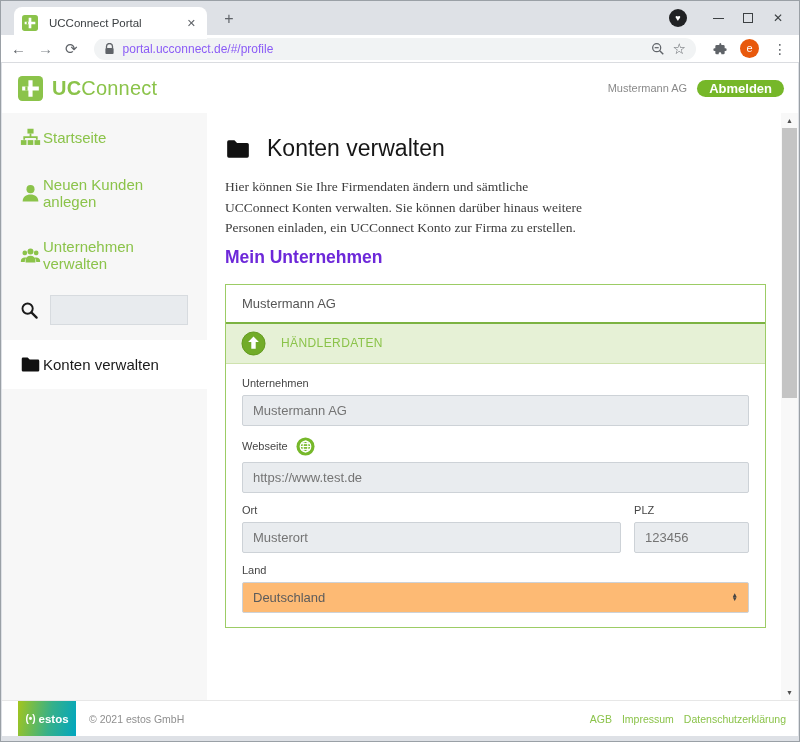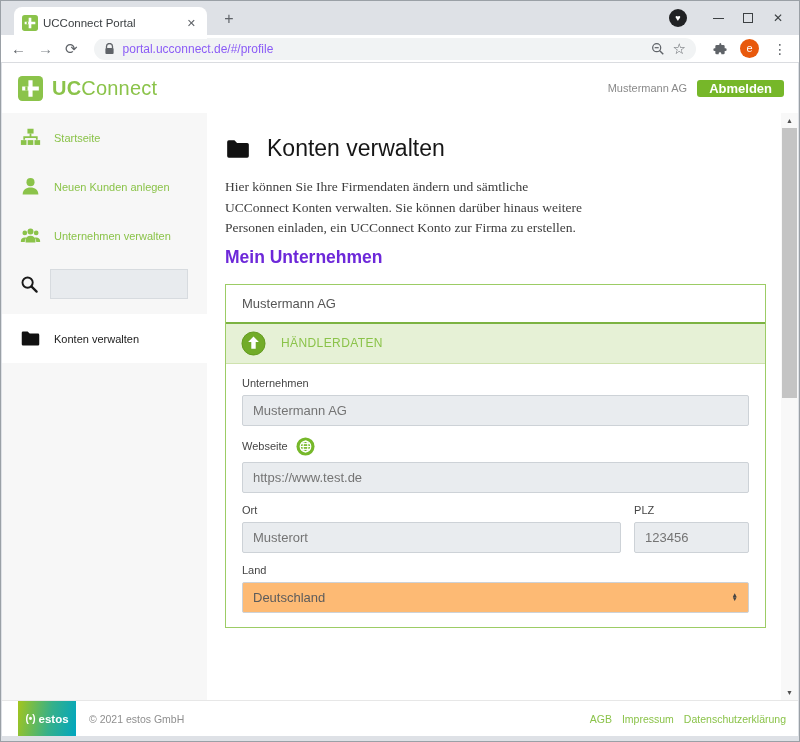--- a/index.html
+++ b/index.html
@@ -2,21 +2,21 @@
 <html><head>
 <meta charset="utf-8">
 <style>
   * { margin:0; padding:0; box-sizing:border-box; }
   body { font-family:"Liberation Sans","DejaVu Sans",sans-serif; background:#fff; }
 
   .window { width:800px; height:742px; border:1px solid #9aa0a6; background:#dee1e6; position:relative; overflow:hidden; }
 
   
   .titlebar { height:34px; position:relative; background:#dee1e6; }
-  .tab { position:absolute; left:13px; top:6px; width:193px; height:28px; background:#fff; border-radius:8px 8px 0 0; display:flex; align-items:center; padding:16px 8px; gap:5px; }
+  .tab { position:absolute; left:13px; top:6px; width:193px; height:28px; background:#fff; border-radius:8px 8px 0 0; display:flex; align-items:center; padding:16px 8px; gap:11px; }
   .tab-favicon { width:16px; height:16px; flex:0 0 auto; }
   .tab-title { font-size:11.5px; color:#3c4043; flex:1; white-space:nowrap; overflow:hidden; }
   .tab-close { font-size:11px; color:#5f6368; padding:1px 3px; cursor:default; }
   .newtab { position:absolute; left:218px; top:8px; font-size:16px; color:#5f6368; width:20px; height:20px; text-align:center; line-height:20px; }
   .titlebar-right { position:absolute; right:6px; top:0; height:34px; display:flex; align-items:center; }
   .tb-avatar { width:18px; height:18px; border-radius:50%; background:#202124; color:#fff; font-size:9px; text-align:center; line-height:18px; margin-right:16px; }
   .winbtn { width:30px; height:34px; display:flex; align-items:center; justify-content:center; color:#3c4043; font-size:12px; }
   .glyph-min { width:11px; border-top:1.2px solid #3c4043; display:block; }
   .glyph-max { width:10px; height:10px; border:1.2px solid #3c4043; display:block; }
 
@@ -33,27 +33,27 @@
   .menu-dots { font-size:14px; color:#5f6368; padding:0 2px; }
 
   
   .app { position:absolute; top:62px; left:1px; right:1px; bottom:5px; background:#fff; display:flex; flex-direction:column; }
   .app-header { height:50px; display:flex; align-items:center; padding:0 14px 0 16px; flex:0 0 auto; }
   .brand { display:flex; align-items:center; gap:9px; }
   .brand-text { font-size:20px; color:#8bc34a; letter-spacing:0.2px; }
   .brand-text b { font-weight:bold; }
   .hdr-right { margin-left:auto; display:flex; align-items:center; gap:10px; }
   .account-name { font-size:11px; color:#8a8a8a; }
-  .logout-btn { background:#76b729; color:#fff; font-size:13px; font-weight:bold; border:none; padding:1px 12px; border-radius:3px; }
+  .logout-btn { background:#76b729; color:#fff; font-size:13px; font-weight:bold; border:none; padding:1px 12px; border-radius:9px; }
 
   .app-body { flex:1; display:flex; overflow:hidden; }
 
   
   .sidebar { width:205px; background:#f7f7f7; flex:0 0 auto; }
-  .side-item { display:flex; align-items:center; gap:13px; padding:14px 18px; color:#8bc34a; font-size:11px; cursor:default; }
+  .side-item { display:flex; align-items:center; gap:2px; padding:14px 18px; color:#8bc34a; font-size:15px; cursor:default; }
   .side-item .ic { width:21px; height:21px; flex:0 0 auto; display:flex; }
   .side-item.active { background:#fff; color:#1a1a1a; }
   .side-search { display:flex; align-items:center; gap:11px; padding:9px 18px 15px; }
   .side-search .ic { width:19px; height:19px; display:flex; }
   .side-search input { width:138px; height:30px; background:#e8ebee; border:1px solid #d7dbdf; outline:none; font-size:13px; padding:0 8px; color:#444; }
 
   
   .main { flex:1; padding:14px 15px 0 18px; overflow:hidden; }
   .page-title-row { display:flex; align-items:center; gap:16px; margin-top:8px; }
   .page-title { font-size:23px; color:#161616; font-weight:400; }

